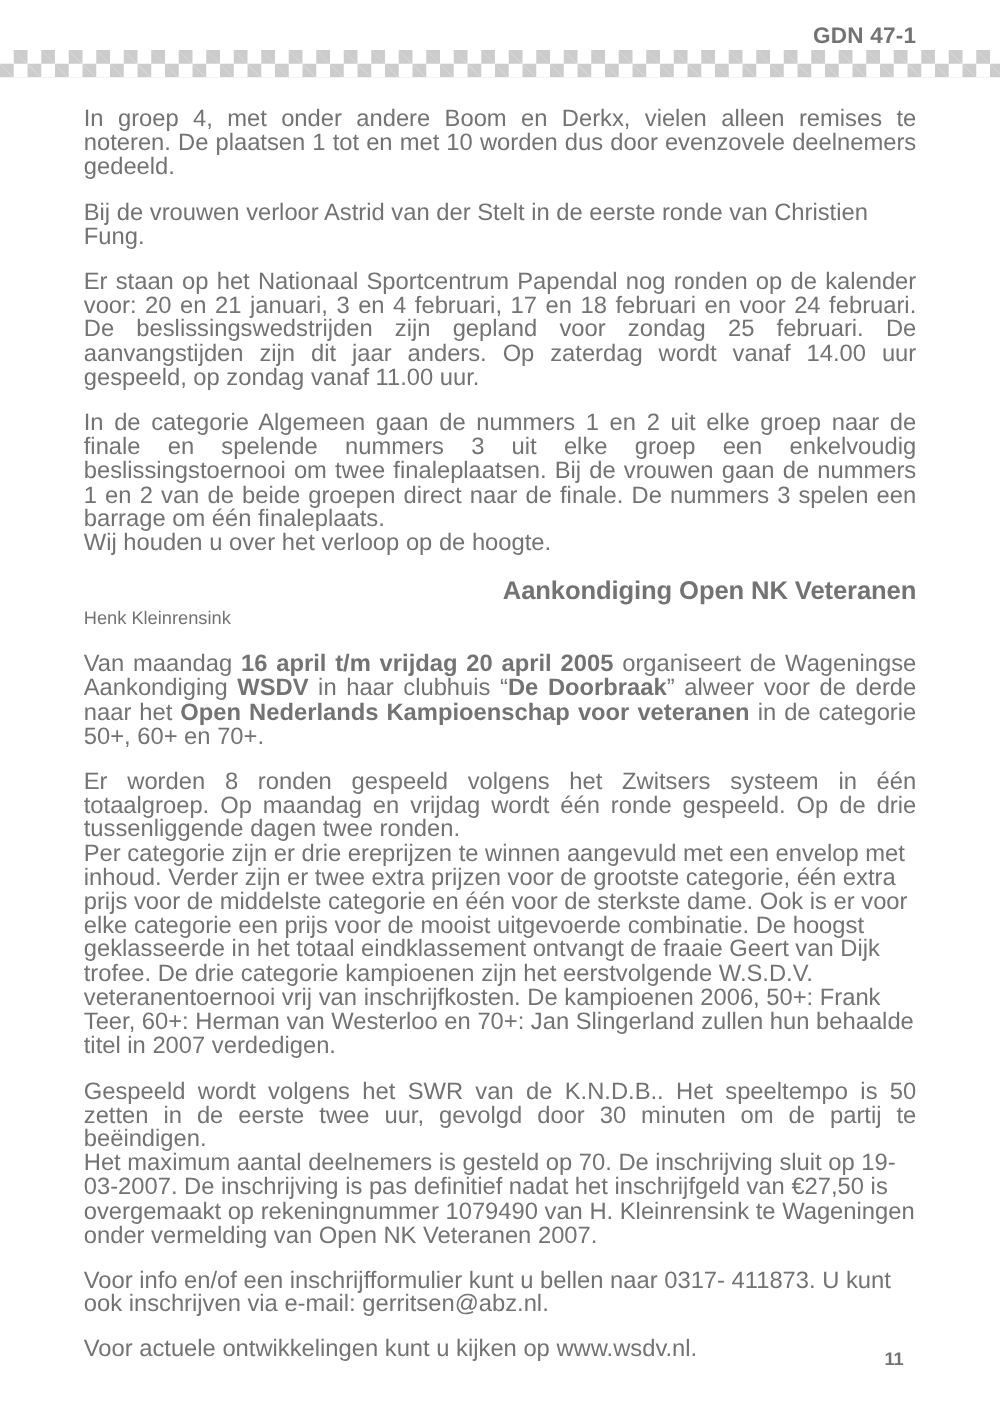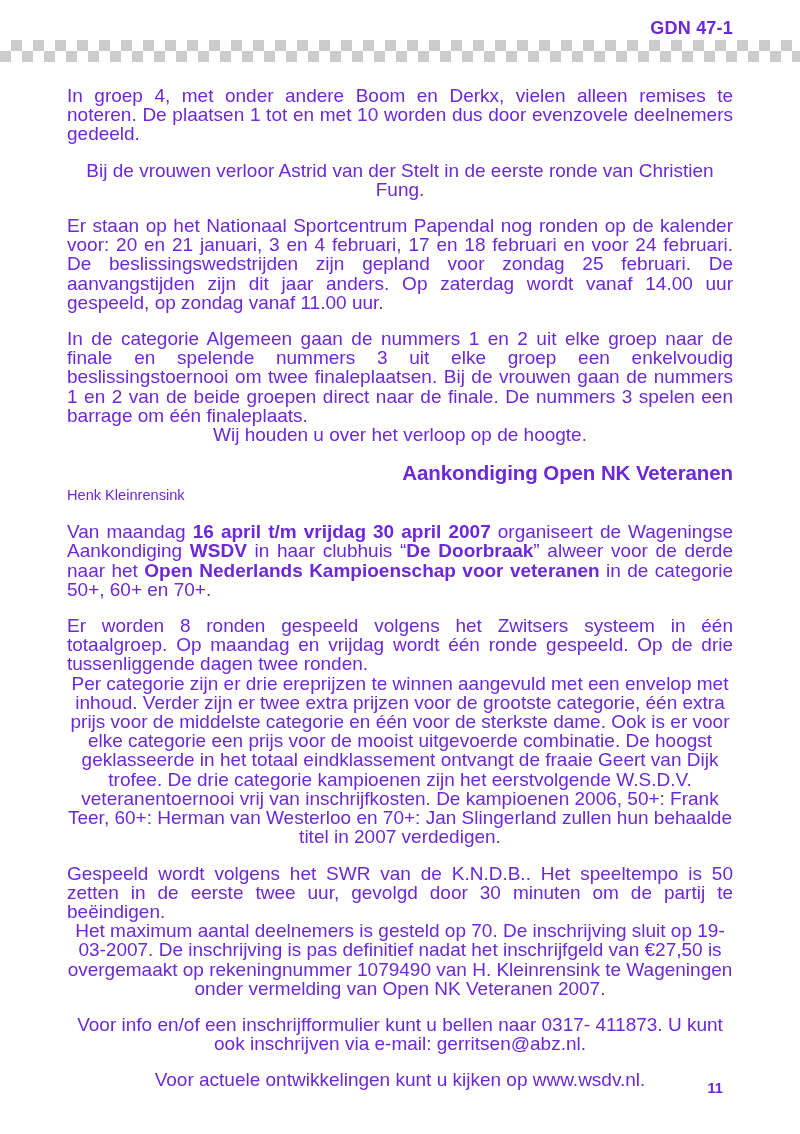--- a/index.html
+++ b/index.html
@@ -6,21 +6,21 @@
     margin: 0;
     padding: 0;
     background: #ffffff;
   }
   .page {
     position: relative;
     width: 800px;
     height: 1126px;
     background: #ffffff;
     font-family: "Liberation Sans", sans-serif;
-    color: #6d28d9;
+    color: #737373;
     overflow: hidden;
     box-sizing: border-box;
   }
 
   
   .header {
     position: absolute;
     top: 0;
     left: 0;
     width: 800px;
@@ -62,21 +62,21 @@
     line-height: 19.2px;
     text-align: justify;
     text-justify: inter-word;
     -webkit-hyphens: none;
     hyphens: none;
   }
   p.para.tight {
     margin-bottom: 0;
   }
   p.para.lastline {
-    text-align: center;
+    text-align: left;
   }
   b, .bold { font-weight: bold; }
 
   h1.section-title {
     margin: 16px 0 0 0;
     font-size: 20.5px;
     font-weight: bold;
     line-height: 24px;
     letter-spacing: -0.1px;
     text-align: right;
@@ -116,21 +116,21 @@
 
     <p class="para tight">In de categorie Algemeen gaan de nummers 1 en 2 uit elke groep naar de finale en spelende nummers 3 uit elke groep een enkelvoudig beslissingstoernooi om twee finaleplaatsen. Bij de vrouwen gaan de nummers 1 en 2 van de beide groepen direct naar de finale. De nummers 3 spelen een barrage om één finaleplaats.</p>
 
     <p class="para lastline">Wij houden u over het verloop op de hoogte.</p>
 
     <h1 class="section-title">Aankondiging Open NK Veteranen</h1>
 
     <div class="byline">Henk Kleinrensink</div>
 
     <p class="para">
-      <span>Van maandag </span><b>16 april t/m vrijdag 30 april 2007</b><span> organiseert de Wageningse Aankondiging </span><b>WSDV</b><span> in haar clubhuis “</span><b>De Doorbraak</b><span>” alweer voor de derde naar het </span><b>Open Nederlands Kampioenschap voor veteranen</b><span> in de categorie 50+, 60+ en 70+.</span>
+      <span>Van maandag </span><b>16 april t/m vrijdag 20 april 2005</b><span> organiseert de Wageningse Aankondiging </span><b>WSDV</b><span> in haar clubhuis “</span><b>De Doorbraak</b><span>” alweer voor de derde naar het </span><b>Open Nederlands Kampioenschap voor veteranen</b><span> in de categorie 50+, 60+ en 70+.</span>
     </p>
 
     <p class="para tight">Er worden 8 ronden gespeeld volgens het Zwitsers systeem in één totaalgroep. Op maandag en vrijdag wordt één ronde gespeeld. Op de drie tussenliggende dagen twee ronden.</p>
 
 
     <p class="para lastline">Per categorie zijn er drie ereprijzen te winnen aangevuld met een envelop met inhoud. Verder zijn er twee extra prijzen voor de grootste categorie, één extra prijs voor de middelste categorie en één voor de sterkste dame. Ook is er voor elke categorie een prijs voor de mooist uitgevoerde combinatie. De hoogst geklasseerde in het totaal eindklassement ontvangt de fraaie Geert van Dijk trofee. De drie categorie kampioenen zijn het eerstvolgende W.S.D.V. veteranentoernooi vrij van inschrijfkosten. De kampioenen 2006, 50+: Frank Teer, 60+: Herman van Westerloo en 70+: Jan Slingerland zullen hun behaalde titel in 2007 verdedigen.</p>
 
     <p class="para tight">Gespeeld wordt volgens het SWR van de K.N.D.B.. Het speeltempo is 50 zetten in de eerste twee uur, gevolgd door 30 minuten om de partij te beëindigen.</p>
 
     <p class="para lastline">Het maximum aantal deelnemers is gesteld op 70. De inschrijving sluit op 19-03-2007. De inschrijving is pas definitief nadat het inschrijfgeld van €27,50 is overgemaakt op rekeningnummer 1079490 van H. Kleinrensink te Wageningen onder vermelding van Open NK Veteranen 2007.</p>

